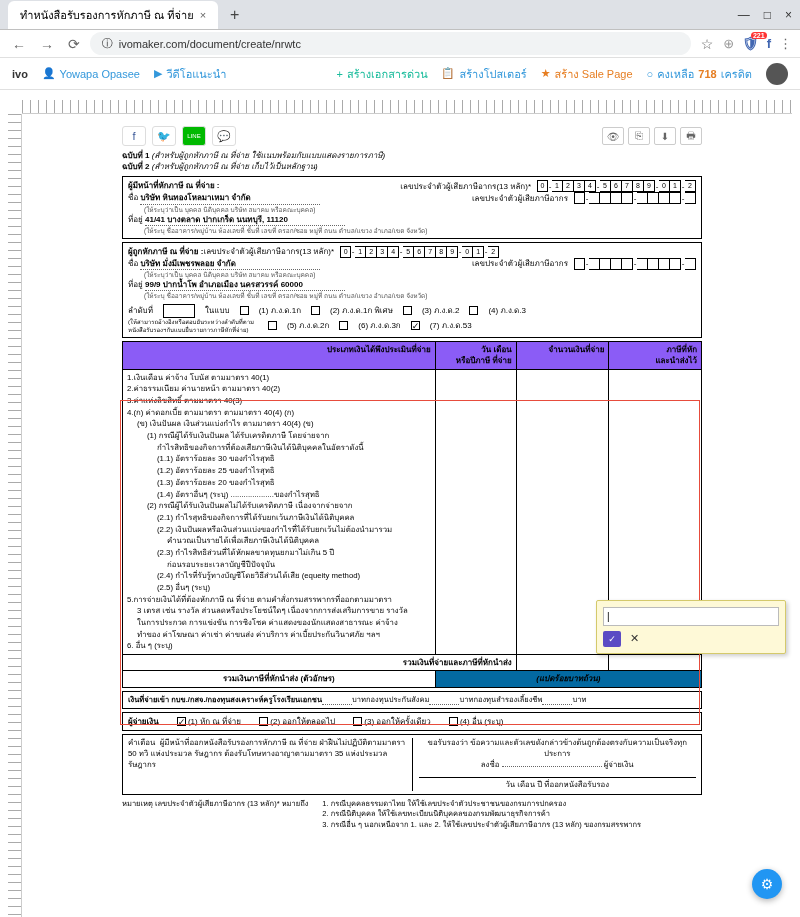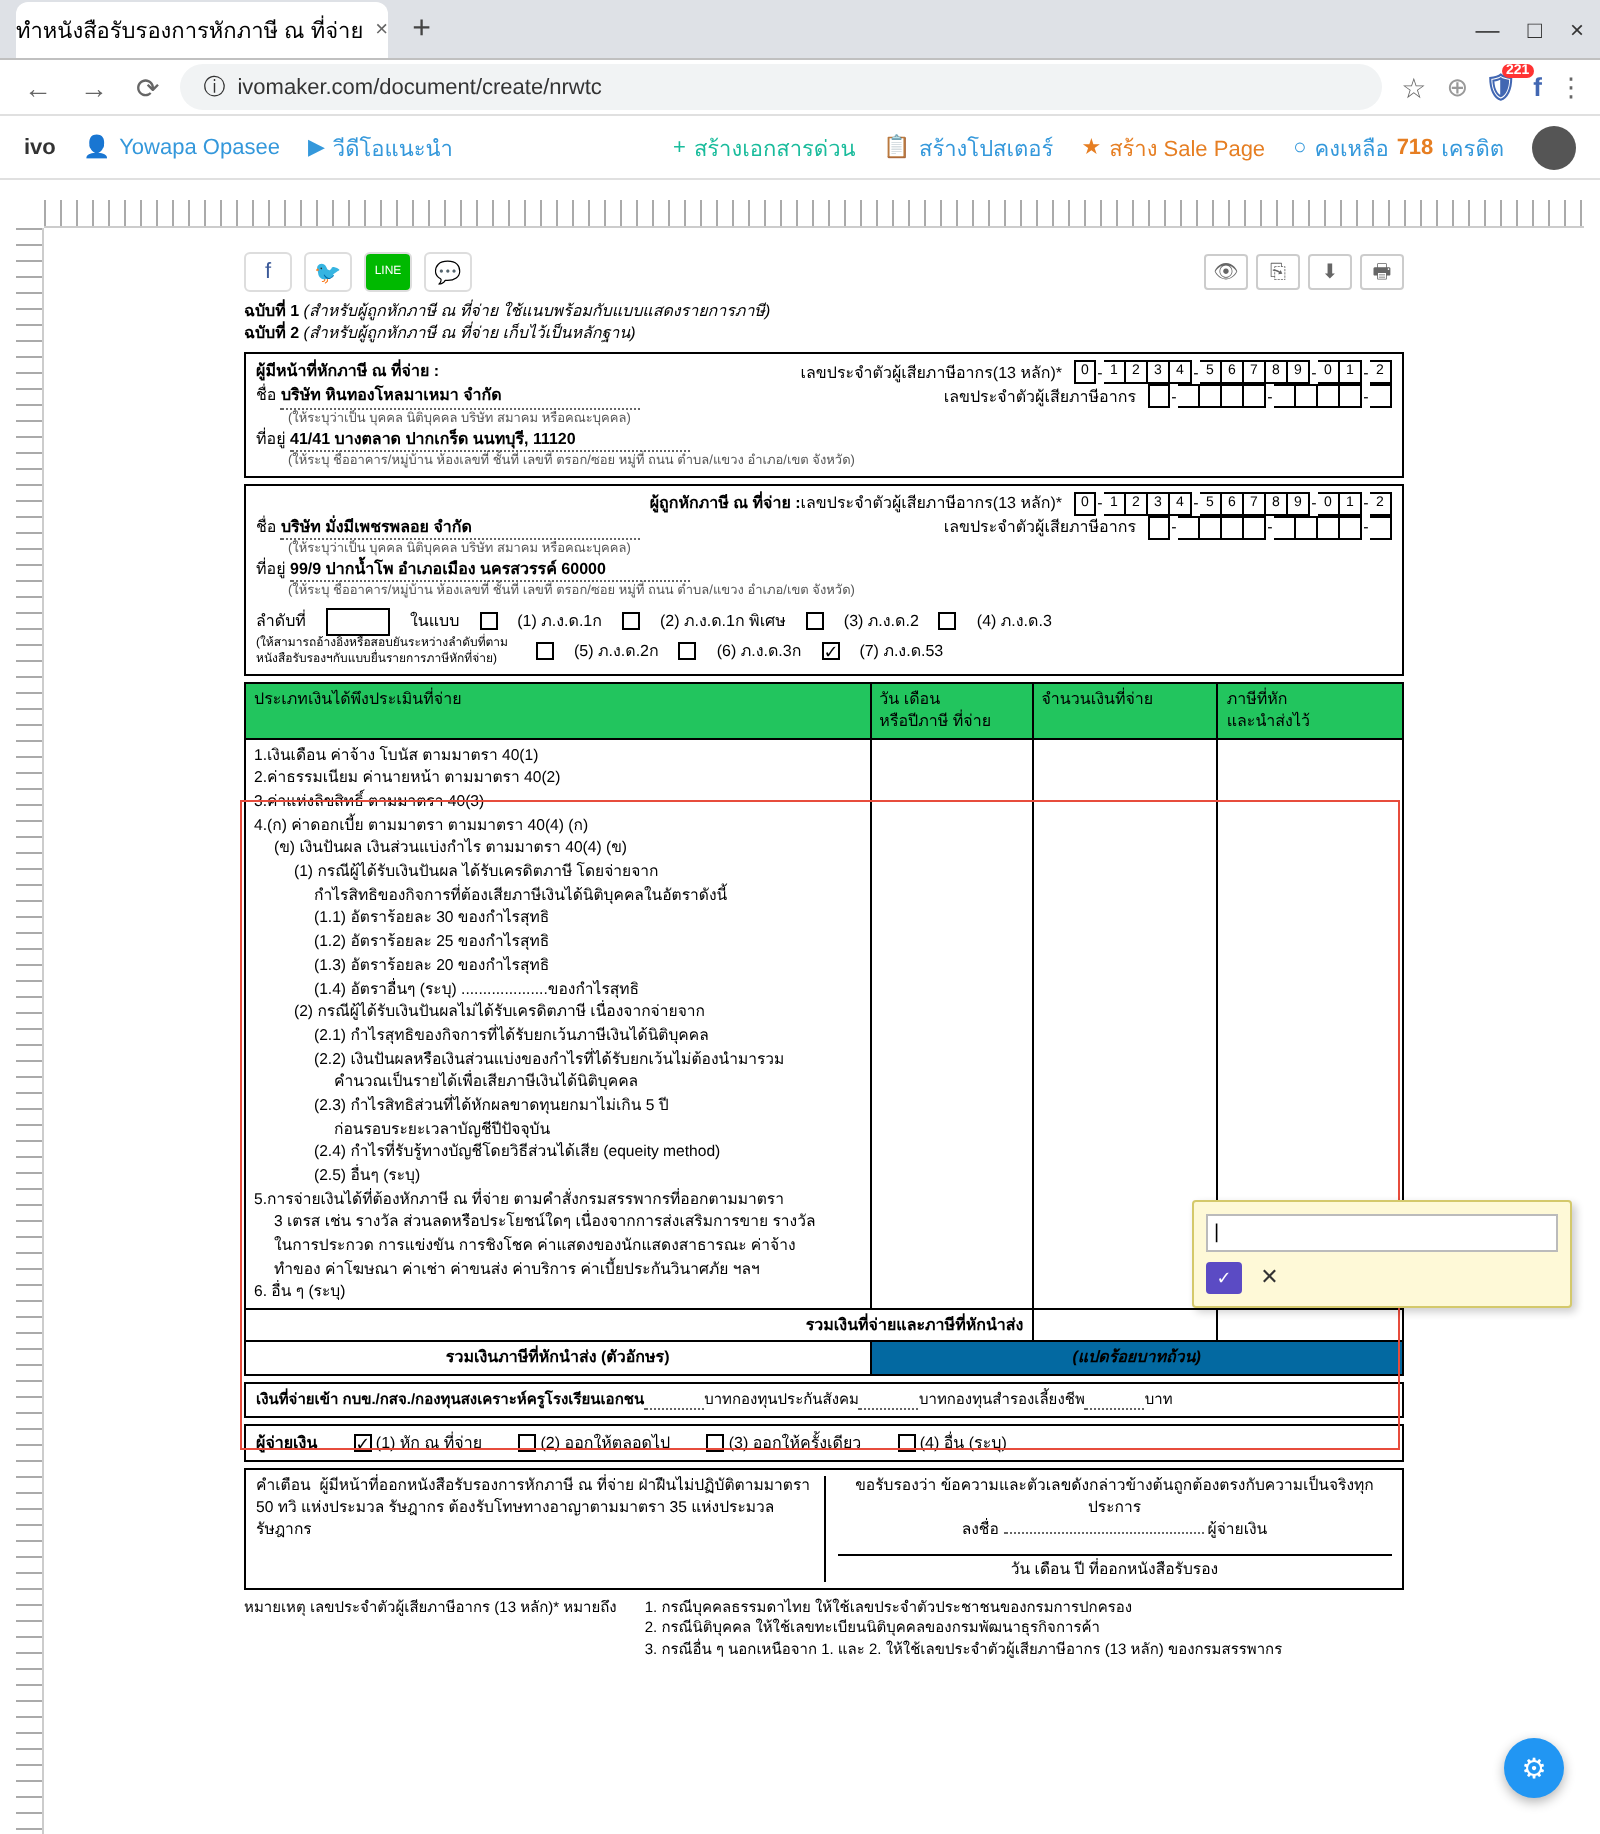--- a/index.html
+++ b/index.html
@@ -1,18 +1,18 @@
 <!DOCTYPE html>
 <html><head>
 <meta charset="utf-8">
 <style>
 *{box-sizing:border-box;margin:0;padding:0}
 body{font-family:Arial,sans-serif;font-size:11px;background:#fff;overflow:hidden}
 .chrome-bar{height:30px;background:#dee1e6;display:flex;align-items:center;padding:0 8px;border-bottom:1px solid #c0c0c0}
-.tab{background:#fff;padding:5px 0;border-radius:6px 6px 0 0;font-size:11px;display:flex;align-items:center;gap:6px;margin-right:4px}
+.tab{background:#fff;padding:5px 12px;border-radius:6px 6px 0 0;font-size:11px;display:flex;align-items:center;gap:6px;margin-right:4px}
 .tab-close{color:#666;cursor:pointer}
 .new-tab{padding:0 8px;color:#444;font-size:16px}
 .win-ctrl{margin-left:auto;display:flex;gap:14px;color:#333;font-size:12px}
 .addr-bar{height:28px;background:#fff;display:flex;align-items:center;padding:2px 8px;border-bottom:1px solid #e0e0e0;gap:6px}
 .nav-btn{color:#666;font-size:14px;padding:2px 4px}
 .url-box{flex:1;background:#f1f3f4;border-radius:14px;padding:4px 12px;font-size:11px;color:#333;display:flex;align-items:center;gap:6px}
 .ext-icons{display:flex;gap:8px;align-items:center;font-size:13px}
 .app-toolbar{height:32px;background:#fff;display:flex;align-items:center;padding:0 12px;border-bottom:1px solid #e0e0e0;gap:14px}
 .logo{font-weight:bold;font-size:11px;color:#333}
 .tb-link{font-size:11px;display:flex;align-items:center;gap:4px}
@@ -41,21 +41,21 @@
 .section{border:1.5px solid #000;margin-top:3px;padding:3px 5px;font-size:8px;position:relative}
 .dot-fill{border-bottom:1px dotted #666;display:inline-block}
 .boxes{display:inline-flex;gap:0}
 .box{width:11px;height:12px;border:1px solid #000;display:inline-flex;align-items:center;justify-content:center;font-size:7px}
 .box+.box{border-left:none}
 .box.sep{border:none;width:4px;font-size:8px}
 .checkbox{width:9px;height:9px;border:1px solid #000;display:inline-block;vertical-align:middle;position:relative}
 .checkbox.checked::after{content:"✓";position:absolute;top:-2px;left:0;font-size:9px}
 .table{width:100%;border-collapse:collapse;font-size:8px}
 .table th,.table td{border:1px solid #000;padding:2px 4px;vertical-align:top}
-.table th{text-align:left;font-weight:normal;background:#22c55e}
+.table th{text-align:right;font-weight:bold;background:#8b5cf6}
 .col-type{width:54%}
 .col-date{width:14%}
 .col-amt{width:16%}
 .col-tax{width:16%}
 .income-cell{font-size:7.8px;line-height:1.5}
 .income-cell .ind1{padding-left:10px}
 .income-cell .ind2{padding-left:20px}
 .income-cell .ind3{padding-left:30px}
 .income-cell .ind4{padding-left:40px}
 .sum-row td{font-weight:bold;text-align:center;font-size:8px}
@@ -187,21 +187,21 @@
                 <span class="box"></span>
             </div>
           </div>
         </div>
         <div style="font-size:6.5px;color:#555;padding-left:16px">(ให้ระบุว่าเป็น บุคคล นิติบุคคล บริษัท สมาคม หรือคณะบุคคล)</div>
         <div><span>ที่อยู่</span> <b class="dot-fill" style="min-width:200px">41/41 บางตลาด ปากเกร็ด นนทบุรี, 11120</b></div>
         <div style="font-size:6.5px;color:#555;padding-left:16px">(ให้ระบุ ชื่ออาคาร/หมู่บ้าน ห้องเลขที่ ชั้นที่ เลขที่ ตรอก/ซอย หมู่ที่ ถนน ตำบล/แขวง อำเภอ/เขต จังหวัด)</div>
       </div>
 
       <div class="section">
-        <div style="display:flex;justify-content:flex-end;align-items:start">
+        <div style="display:flex;justify-content:flex-start;align-items:start">
           <b>ผู้ถูกหักภาษี ณ ที่จ่าย :</b>
           <div style="display:flex;gap:6px;align-items:center">
             <span>เลขประจำตัวผู้เสียภาษีอากร(13 หลัก)*</span>
             <div class="boxes">
               <span class="box">0</span>
                 <span class="box sep">-</span>
                 <span class="box">1</span>
                 <span class="box">2</span>
                 <span class="box">3</span>
                 <span class="box">4</span>

